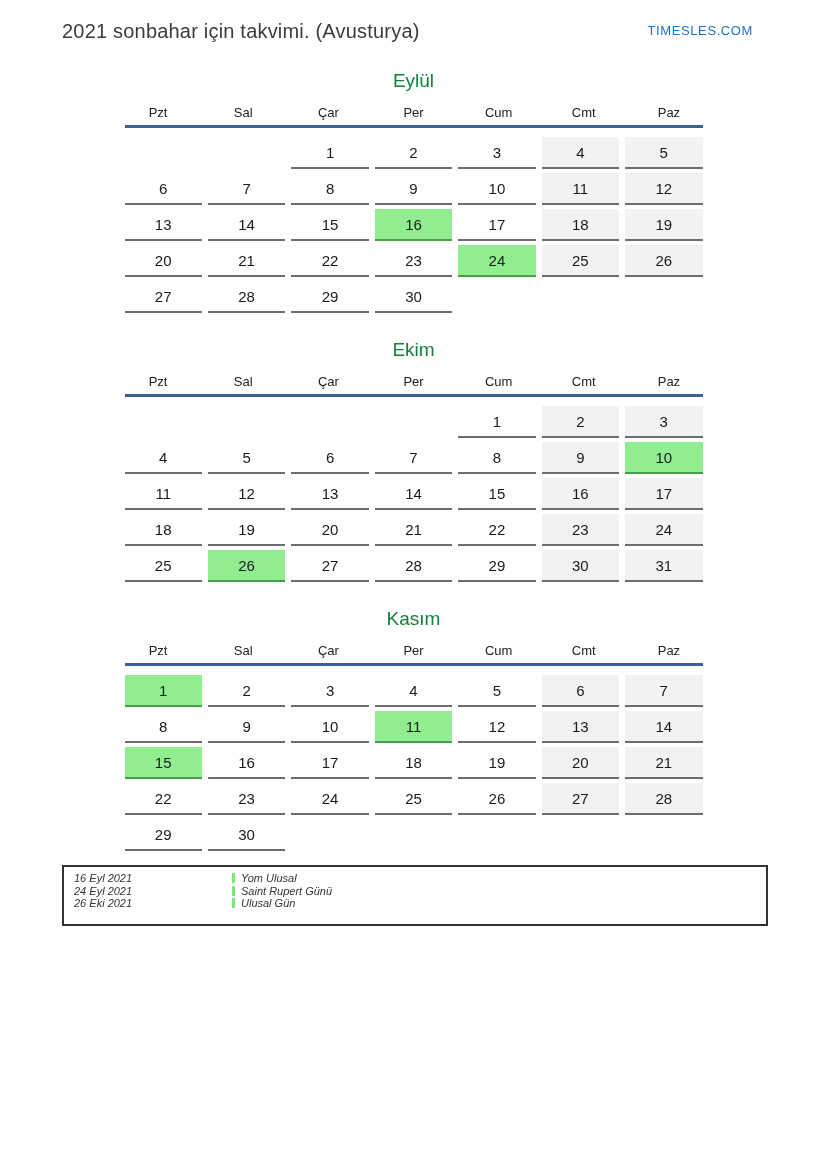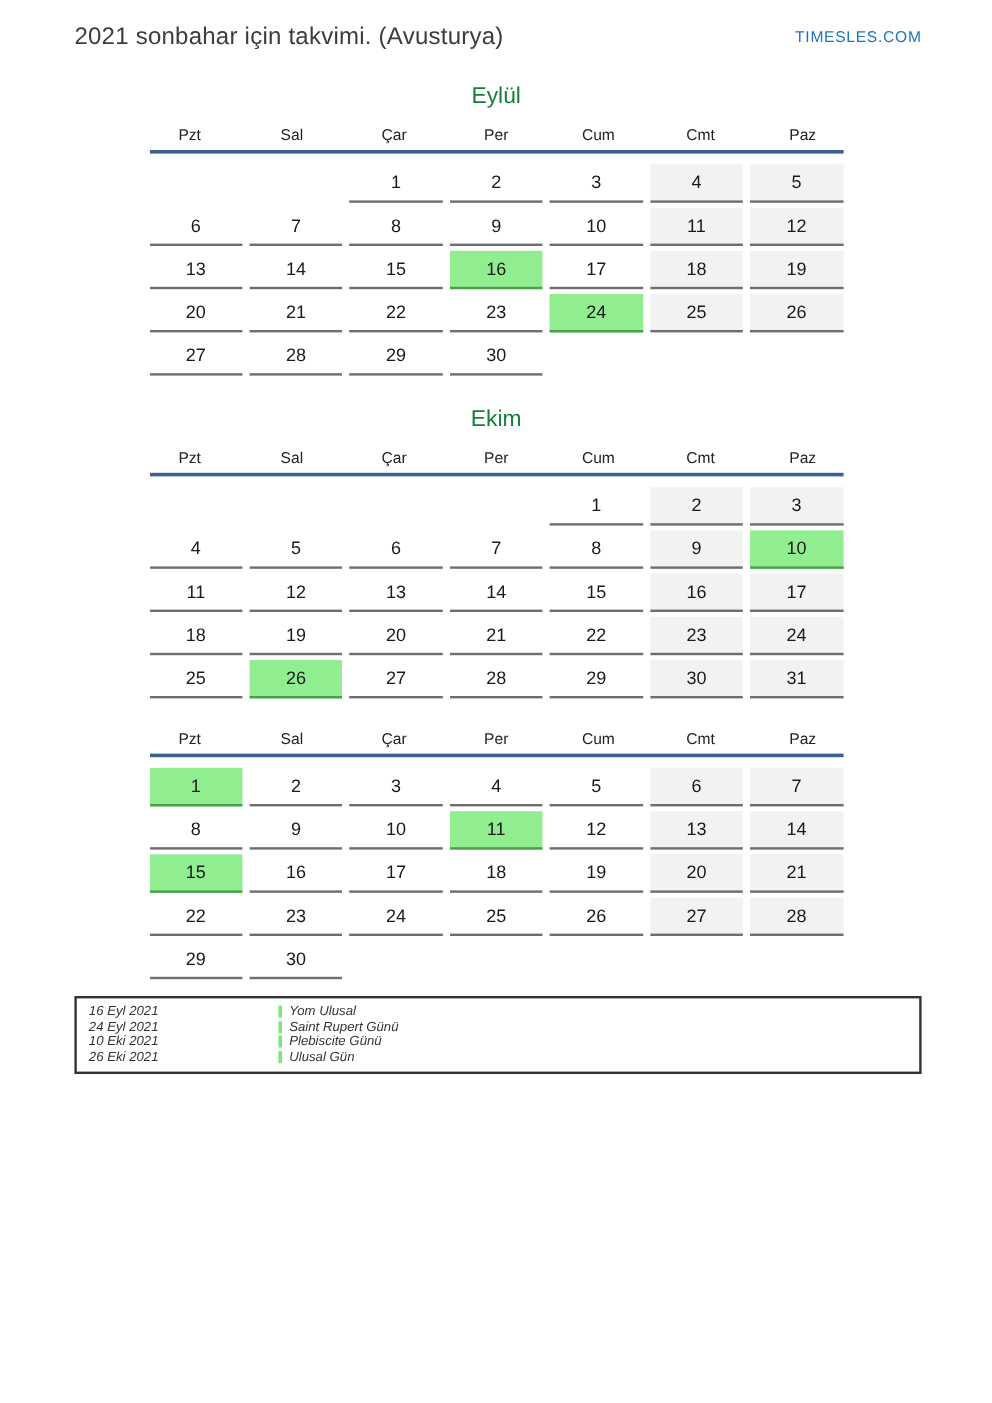--- a/index.html
+++ b/index.html
@@ -7,21 +7,21 @@
   .page {
     position:relative;
     width:827px; height:1169px;
     background:#ffffff;
     font-family:"Liberation Sans", sans-serif;
     color:#1a1a1a;
     overflow:hidden;
   }
   .topbar {
     display:flex; justify-content:space-between; align-items:flex-start;
-    padding:20px 59px 0 62px;
+    padding:20px 74px 0 62px;
   }
   .page-title {
     font-size:20px; font-weight:400; color:#3c3c3c;
     letter-spacing:0.2px;
   }
   .site-link {
     font-size:13px; color:#1f72bf; text-decoration:none;
     letter-spacing:0.6px; margin-top:3px;
   }
   .month { width:578px; margin:26px auto 0 auto; }
@@ -174,20 +174,21 @@
           <div class="cell">25</div>
           <div class="cell holiday">26</div>
           <div class="cell">27</div>
           <div class="cell">28</div>
           <div class="cell">29</div>
           <div class="cell weekend">30</div>
           <div class="cell weekend">31</div>
         </div>
       </div>
       <div class="month">
+        <div class="month-title">Kasım</div>
         <div class="dow-row">
           <div class="dow">Pzt</div>
           <div class="dow">Sal</div>
           <div class="dow">Çar</div>
           <div class="dow">Per</div>
           <div class="dow">Cum</div>
           <div class="dow">Cmt</div>
           <div class="dow">Paz</div>
         </div>
         <div class="grid">
@@ -231,24 +232,19 @@
           <span class="legend-date">16 Eyl 2021</span>
           <span class="legend-bar"></span>
           <span class="legend-name">Yom Ulusal</span>
         </div>
         <div class="legend-row">
           <span class="legend-date">24 Eyl 2021</span>
           <span class="legend-bar"></span>
           <span class="legend-name">Saint Rupert Günü</span>
         </div>
         <div class="legend-row">
-          <span class="legend-date">10 Eki 2021</span>
-          <span class="legend-bar"></span>
-          <span class="legend-name">Plebiscite Günü</span>
-        </div>
-        <div class="legend-row">
           <span class="legend-date">26 Eki 2021</span>
           <span class="legend-bar"></span>
           <span class="legend-name">Ulusal Gün</span>
         </div>
       </div>
     </div>
 </div>
 
 </body></html>

